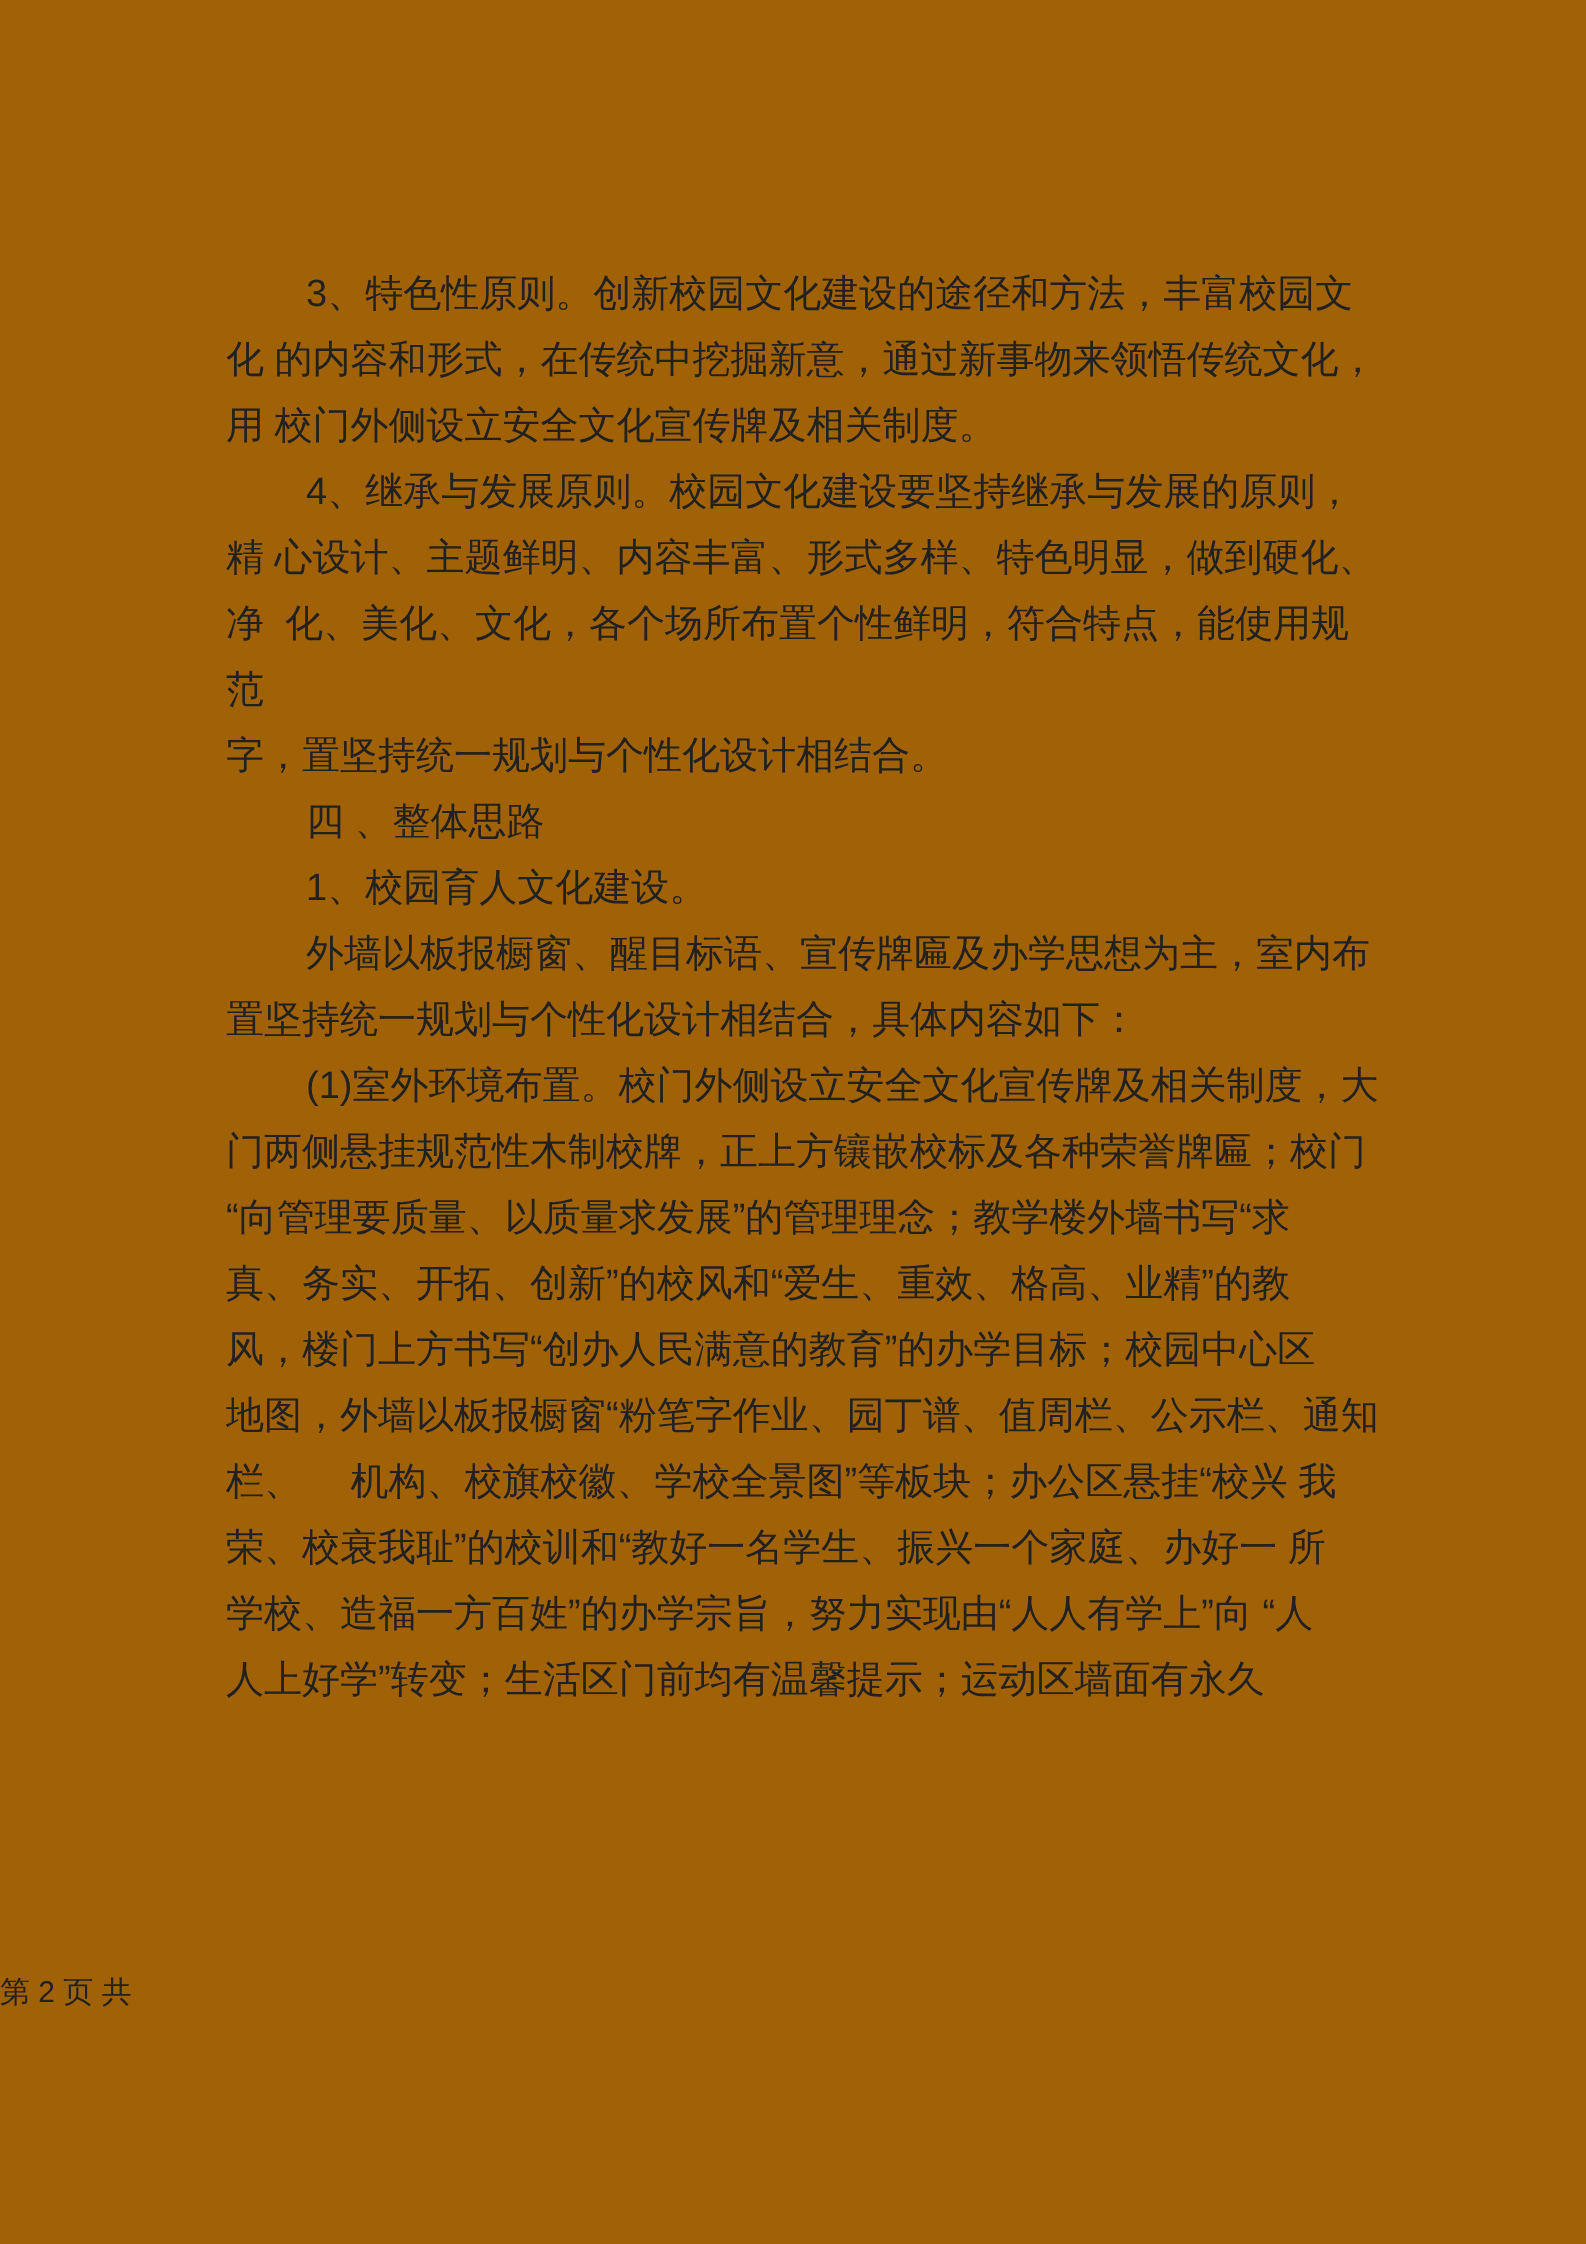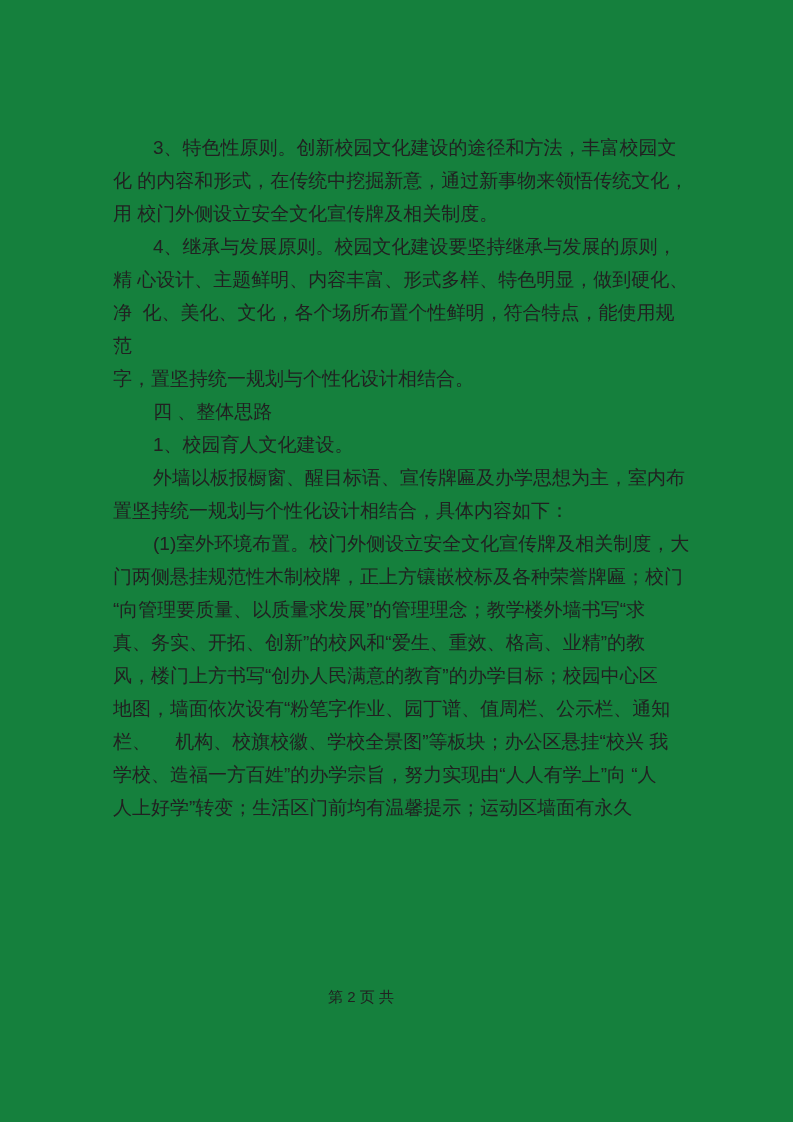--- a/index.html
+++ b/index.html
@@ -4,21 +4,21 @@
 <style>
   html, body {
     margin: 0;
     padding: 0;
     background: #ffffff;
   }
   .page {
     position: relative;
     width: 793px;
     height: 1122px;
-    background: #15803d;
+    background: #a16207;
     overflow: hidden;
     font-family: "Liberation Sans", "DejaVu Sans", sans-serif;
     color: #212121;
   }
   .content {
     position: absolute;
     top: 131px;
     left: 113px;
     width: 570px;
   }
@@ -31,21 +31,20 @@
     overflow: visible;
   }
   .indent {
     text-indent: 40px;
   }
   .footer {
     position: absolute;
     top: 986px;
     left: 0;
     width: 722px;
-    text-align: center;
     font-size: 15px;
     line-height: 22px;
     color: #212121;
     white-space: pre;
   }
 </style>
 </head>
 <body>
 
 <div class="page">
@@ -60,19 +59,20 @@
     <div class="ln">字，置坚持统一规划与个性化设计相结合。</div>
     <div class="ln indent">四 、整体思路</div>
     <div class="ln indent">1、校园育人文化建设。</div>
     <div class="ln indent">外墙以板报橱窗、醒目标语、宣传牌匾及办学思想为主，室内布</div>
     <div class="ln">置坚持统一规划与个性化设计相结合，具体内容如下：</div>
     <div class="ln indent">(1)室外环境布置。校门外侧设立安全文化宣传牌及相关制度，大</div>
     <div class="ln">门两侧悬挂规范性木制校牌，正上方镶嵌校标及各种荣誉牌匾；校门</div>
     <div class="ln">“向管理要质量、以质量求发展”的管理理念；教学楼外墙书写“求</div>
     <div class="ln">真、务实、开拓、创新”的校风和“爱生、重效、格高、业精”的教</div>
     <div class="ln">风，楼门上方书写“创办人民满意的教育”的办学目标；校园中心区</div>
-    <div class="ln">地图，墙面依次设有“粉笔字作业、园丁谱、值周栏、公示栏、通知</div>
+    <div class="ln">地图，外墙以板报橱窗“粉笔字作业、园丁谱、值周栏、公示栏、通知</div>
     <div class="ln">栏、　 机构、校旗校徽、学校全景图”等板块；办公区悬挂“校兴 我</div>
+    <div class="ln">荣、校衰我耻”的校训和“教好一名学生、振兴一个家庭、办好一 所</div>
     <div class="ln">学校、造福一方百姓”的办学宗旨，努力实现由“人人有学上”向 “人</div>
     <div class="ln">人上好学”转变；生活区门前均有温馨提示；运动区墙面有永久</div>
   </div>
   <div class="footer">第 2 页 共</div>
 </div>
 
 </body></html>

